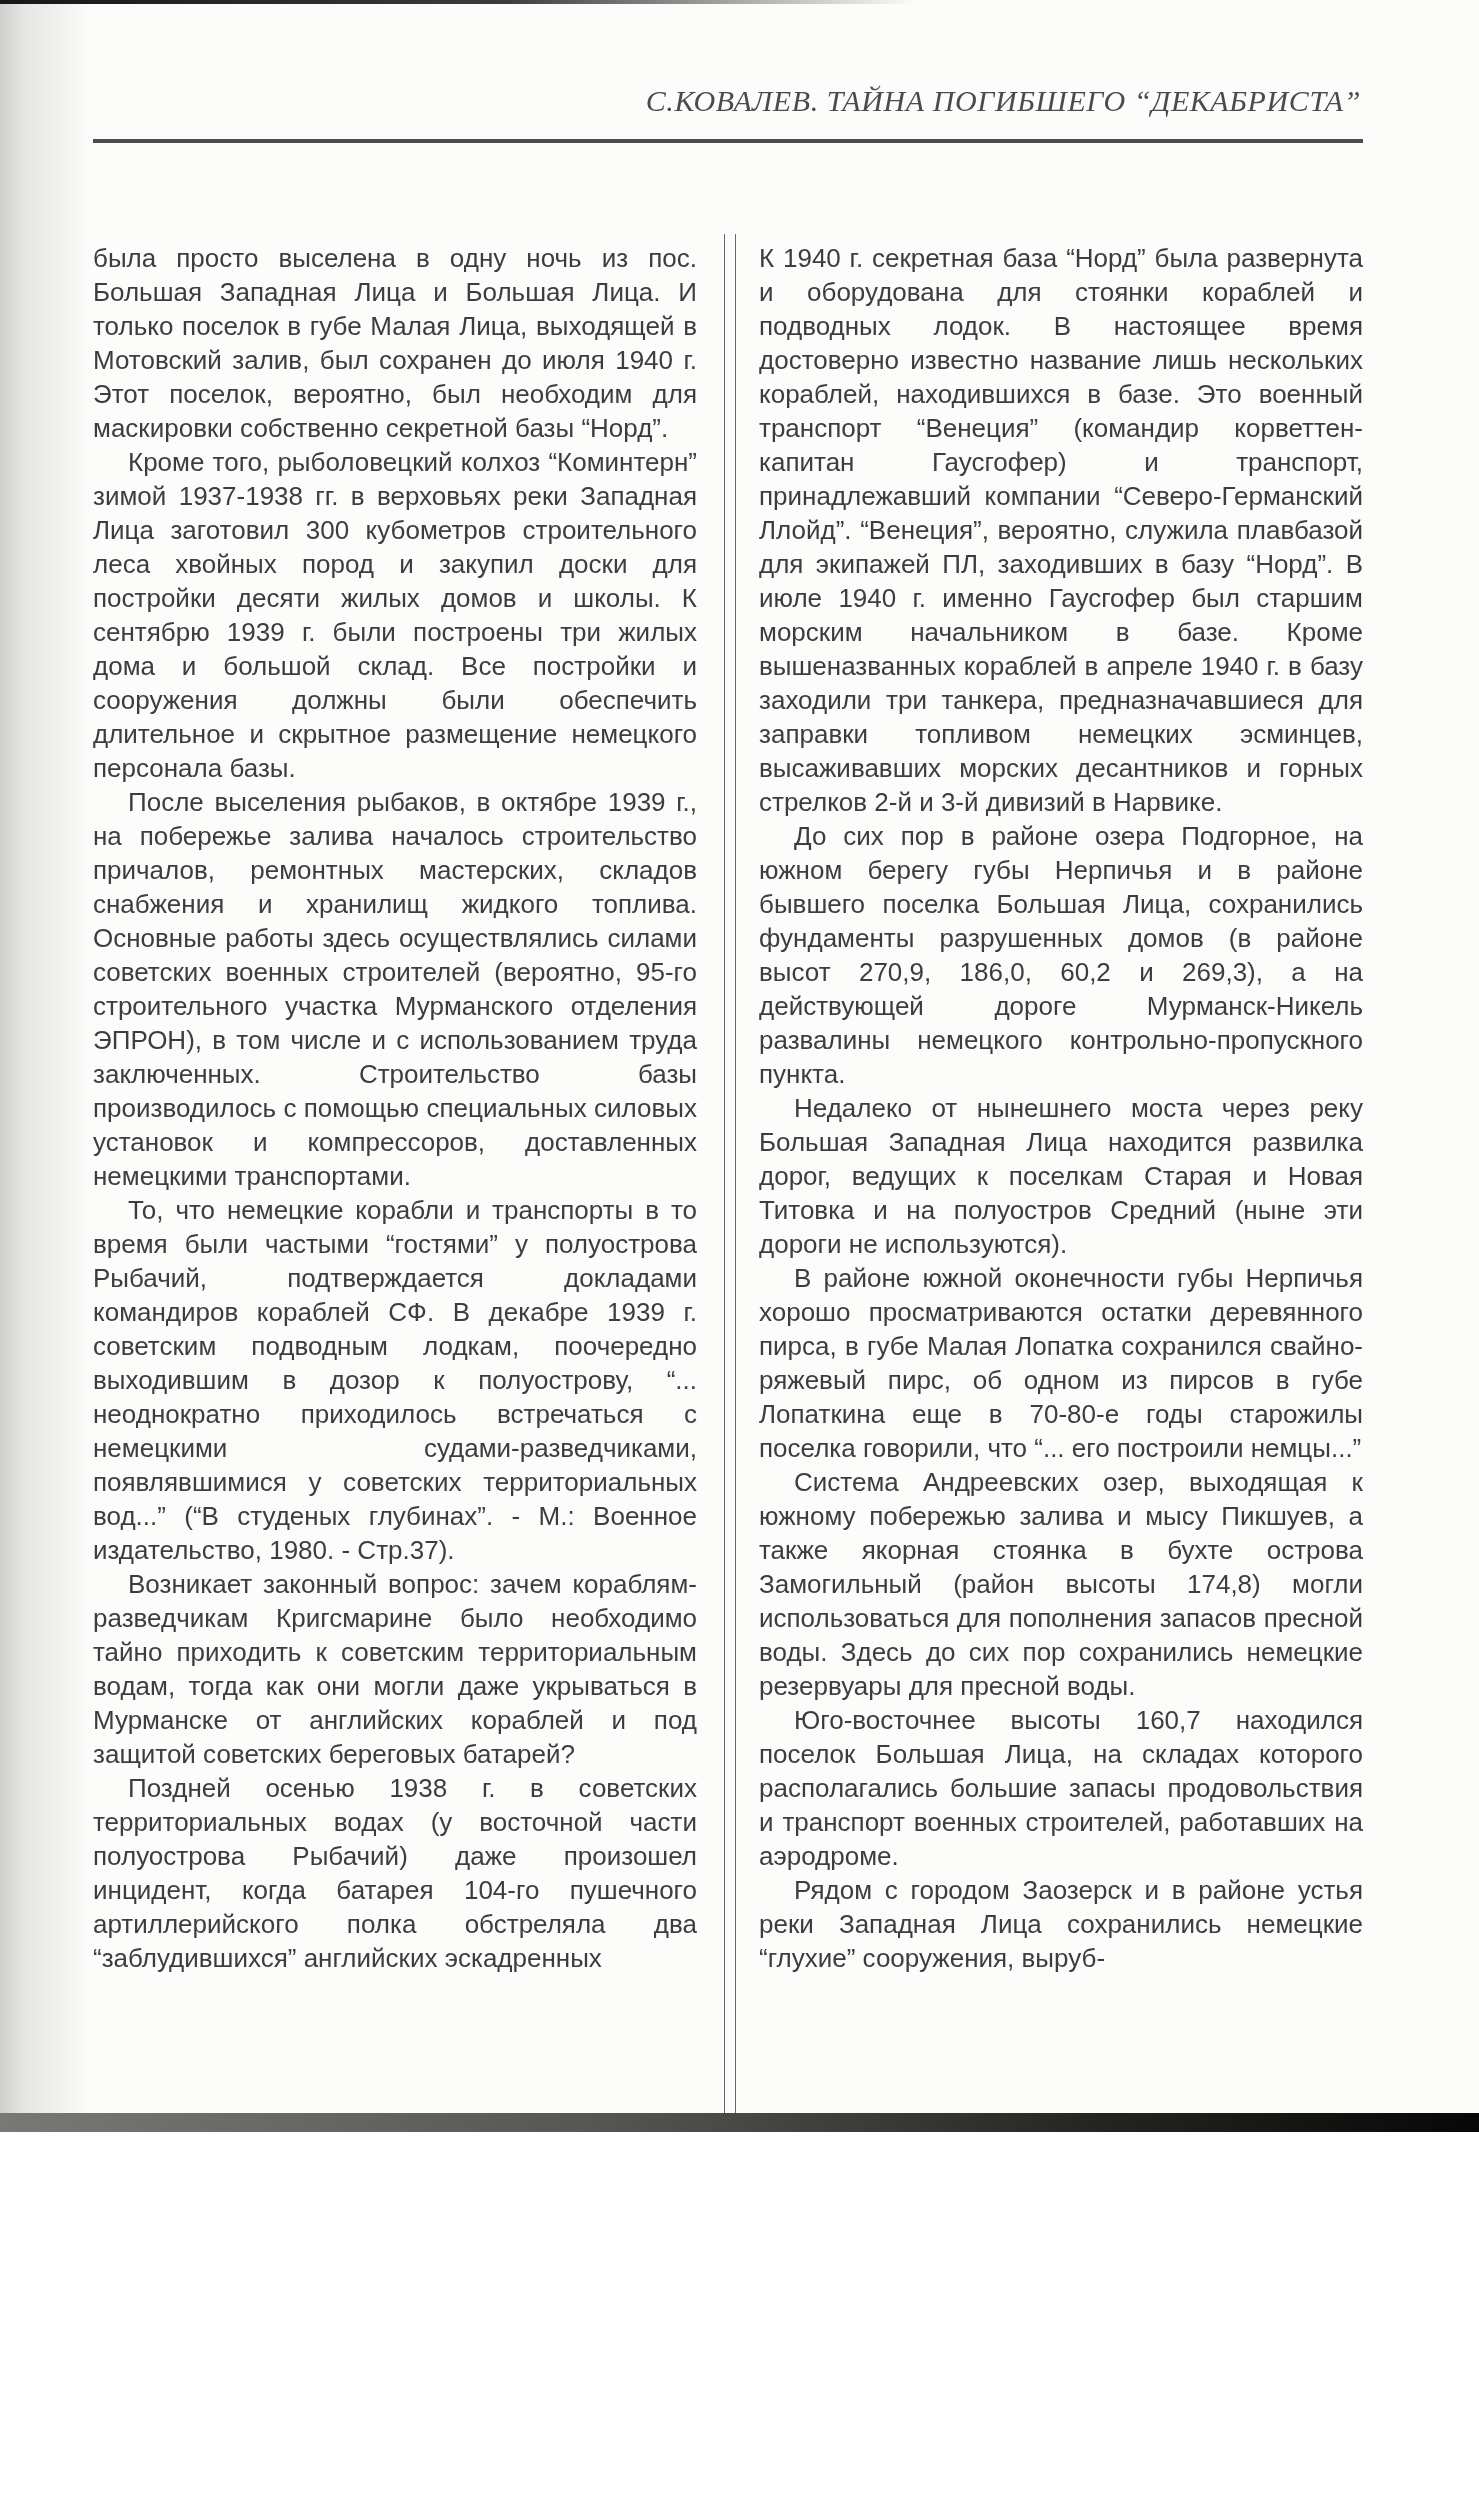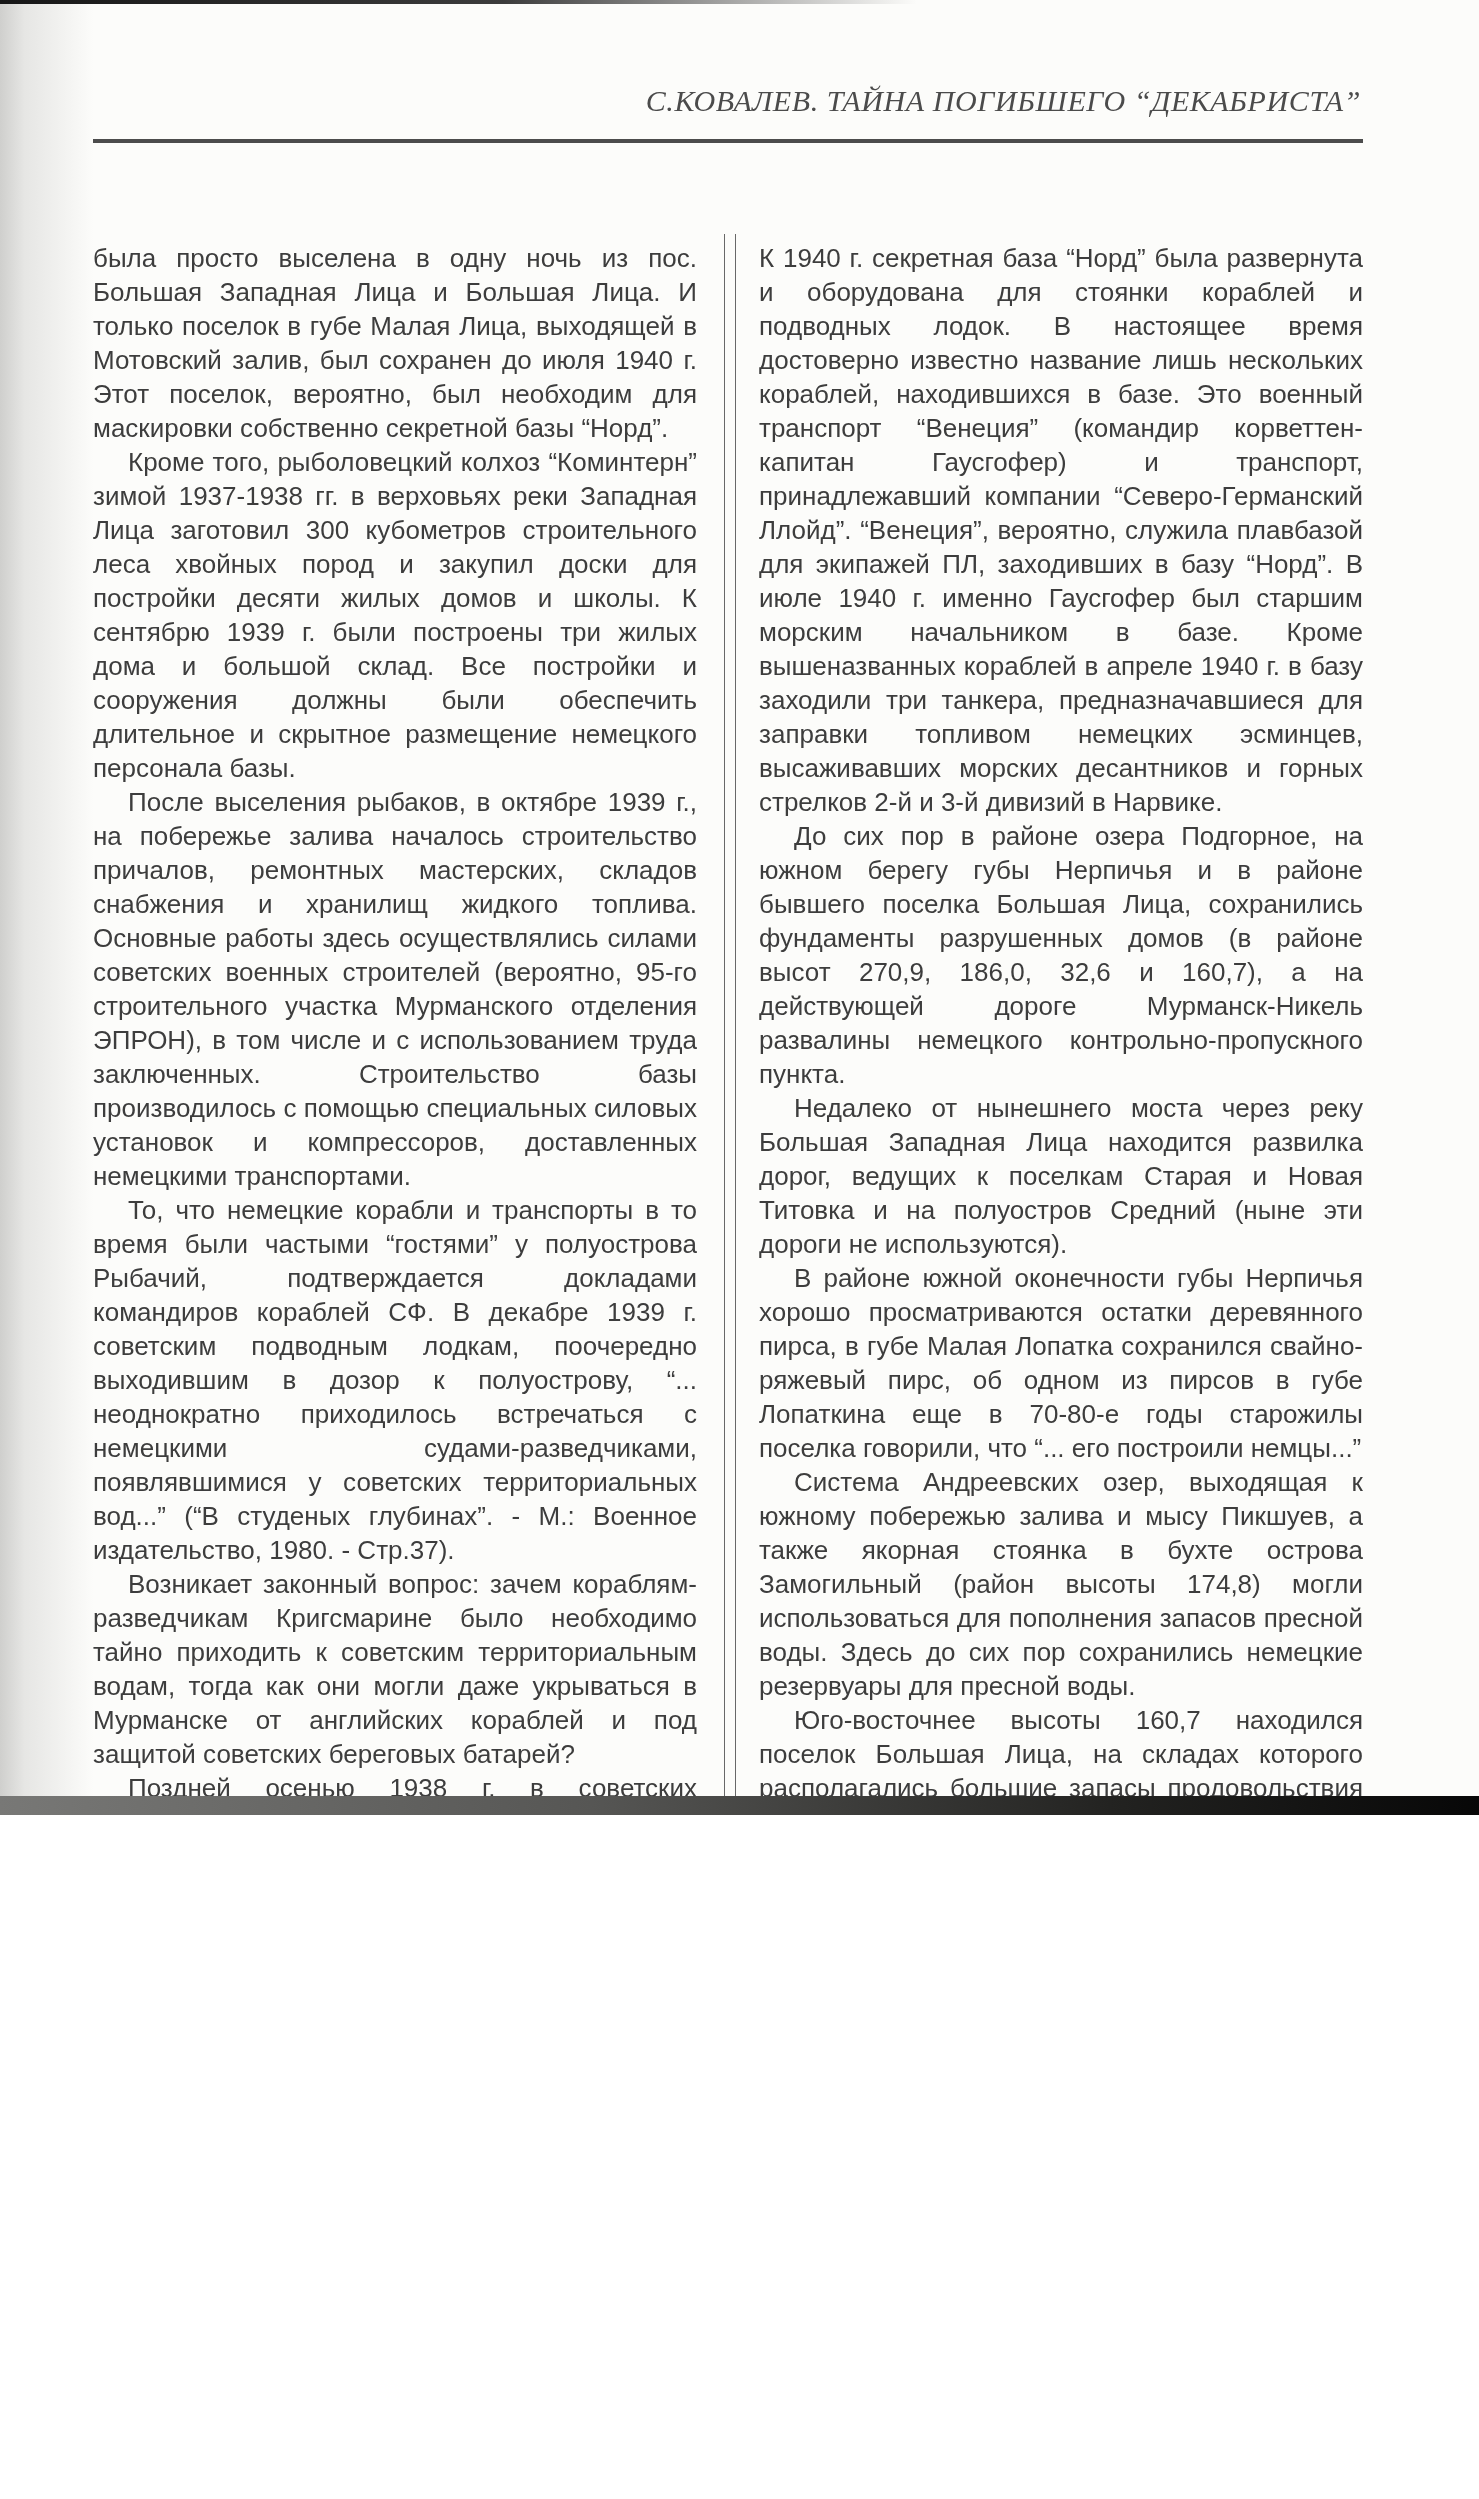--- a/index.html
+++ b/index.html
@@ -1,19 +1,19 @@
 <!DOCTYPE html>
 <html lang="ru" style="font-size:9.8px"><head>
 <meta charset="utf-8">
 <style>
   html,body{margin:0;padding:0;}
   body{background:#ffffff;}
   #page{
     position:relative;
-    width:1480px;height:1815px;
+    width:1480px;height:2132px;
     background:#fcfcfa;
     overflow:hidden;
     font-family:"Liberation Sans", sans-serif;
   }
   
   .gutter-shadow{
     position:absolute;left:0;top:0;width:98px;height:100%;
     background:linear-gradient(to right,#cfcfcd 0%,#e6e6e4 25%,rgba(255,255,255,0) 95%);
   }
   .scan-edge-top{
@@ -86,21 +86,21 @@
     <div class="col col-left">
       <p>была просто выселена в одну ночь из пос. Большая Западная Лица и Большая Лица. И только поселок в губе Малая Лица, выходящей в Мотовский залив, был сохранен до июля 1940 г. Этот поселок, вероятно, был необходим для маскировки собственно секретной базы “Норд”.</p>
       <p>Кроме того, рыболовецкий колхоз “Коминтерн” зимой 1937-1938 гг. в верховьях реки Западная Лица заготовил 300 кубометров строительного леса хвойных пород и закупил доски для постройки десяти жилых домов и школы. К сентябрю 1939 г. были построены три жилых дома и большой склад. Все постройки и сооружения должны были обеспечить длительное и скрытное размещение немецкого персонала базы.</p>
       <p>После выселения рыбаков, в октябре 1939 г., на побережье залива началось строительство причалов, ремонтных мастерских, складов снабжения и хранилищ жидкого топлива. Основные работы здесь осуществлялись силами советских военных строителей (вероятно, 95-го строительного участка Мурманского отделения ЭПРОН), в том числе и с использованием труда заключенных. Строительство базы производилось с помощью специальных силовых установок и компрессоров, доставленных немецкими транспортами.</p>
       <p>То, что немецкие корабли и транспорты в то время были частыми “гостями” у полуострова Рыбачий, подтверждается докладами командиров кораблей СФ. В декабре 1939 г. советским подводным лодкам, поочередно выходившим в дозор к полуострову, “... неоднократно приходилось встречаться с немецкими судами-разведчиками, появлявшимися у советских территориальных вод...” (“В студеных глубинах”. - М.: Военное издательство, 1980. - Стр.37).</p>
       <p>Возникает законный вопрос: зачем кораблям-разведчикам Кригсмарине было необходимо тайно приходить к советским территориальным водам, тогда как они могли даже укрываться в Мурманске от английских кораблей и под защитой советских береговых батарей?</p>
       <p>Поздней осенью 1938 г. в советских территориальных водах (у восточной части полуострова Рыбачий) даже произошел инцидент, когда батарея 104-го пушечного артиллерийского полка обстреляла два “заблудившихся” английских эскадренных</p>
     </div>
     <div class="col col-right">
       <p>К 1940 г. секретная база “Норд” была развернута и оборудована для стоянки кораблей и подводных лодок. В настоящее время достоверно известно название лишь нескольких кораблей, находившихся в базе. Это военный транспорт “Венеция” (командир корветтен-капитан Гаусгофер) и транспорт, принадлежавший компании “Северо-Германский Ллойд”. “Венеция”, вероятно, служила плавбазой для экипажей ПЛ, заходивших в базу “Норд”. В июле 1940 г. именно Гаусгофер был старшим морским начальником в базе. Кроме вышеназванных кораблей в апреле 1940 г. в базу заходили три танкера, предназначавшиеся для заправки топливом немецких эсминцев, высаживавших морских десантников и горных стрелков 2-й и 3-й дивизий в Нарвике.</p>
-      <p>До сих пор в районе озера Подгорное, на южном берегу губы Нерпичья и в районе бывшего поселка Большая Лица, сохранились фундаменты разрушенных домов (в районе высот 270,9, 186,0, 32,6 и 160,7), а на действующей дороге Мурманск-Никель развалины немецкого контрольно-пропускного пункта.</p>
+      <p>До сих пор в районе озера Подгорное, на южном берегу губы Нерпичья и в районе бывшего поселка Большая Лица, сохранились фундаменты разрушенных домов (в районе высот 270,9, 186,0, 60,2 и 269,3), а на действующей дороге Мурманск-Никель развалины немецкого контрольно-пропускного пункта.</p>
       <p>Недалеко от нынешнего моста через реку Большая Западная Лица находится развилка дорог, ведущих к поселкам Старая и Новая Титовка и на полуостров Средний (ныне эти дороги не используются).</p>
       <p>В районе южной оконечности губы Нерпичья хорошо просматриваются остатки деревянного пирса, в губе Малая Лопатка сохранился свайно-ряжевый пирс, об одном из пирсов в губе Лопаткина еще в 70-80-е годы старожилы поселка говорили, что “... его построили немцы...”</p>
       <p>Система Андреевских озер, выходящая к южному побережью залива и мысу Пикшуев, а также якорная стоянка в бухте острова Замогильный (район высоты 174,8) могли использоваться для пополнения запасов пресной воды. Здесь до сих пор сохранились немецкие резервуары для пресной воды.</p>
       <p>Юго-восточнее высоты 160,7 находился поселок Большая Лица, на складах которого располагались большие запасы продовольствия и транспорт военных строителей, работавших на аэродроме.</p>
       <p>Рядом с городом Заозерск и в районе устья реки Западная Лица сохранились немецкие “глухие” сооружения, выруб-</p>
     </div>
   </div>
 
   <div class="column-divider"></div>
 

